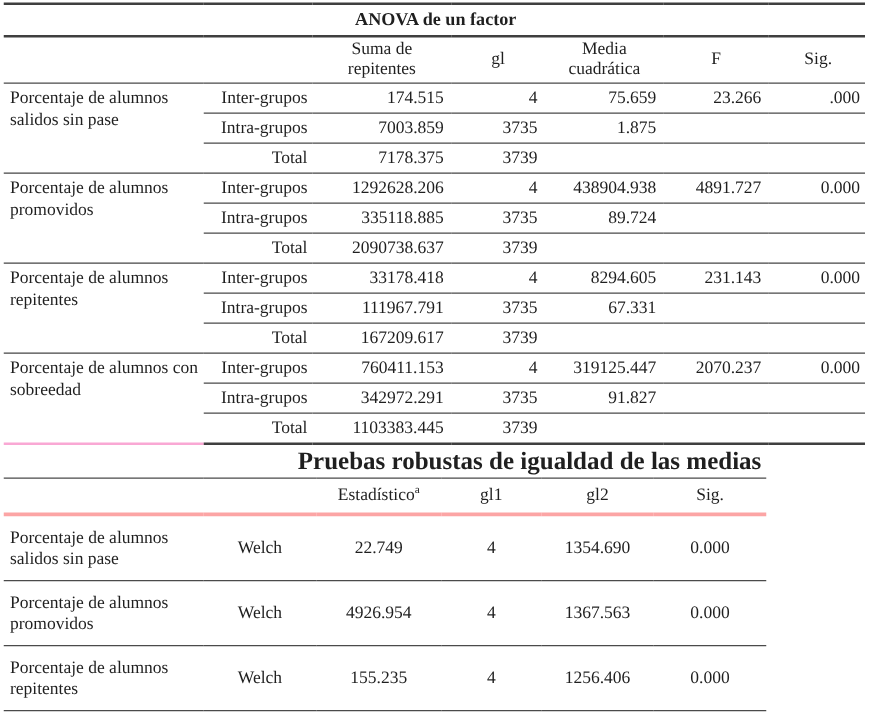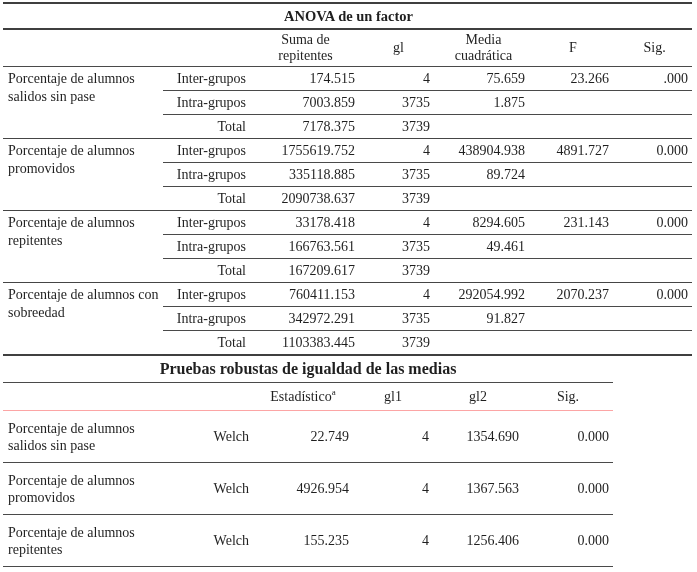--- a/index.html
+++ b/index.html
@@ -32,29 +32,29 @@
   }
   .t1 .grp{text-align:right;padding-left:4px;}
   .t1 .num{text-align:right;padding-right:6px;}
   .t1 .inner td{border-bottom:1px solid #4a4a4a;}
   .t1 .blockend td{border-bottom:1px solid #454545;}
   .t1 .tableend td{border-bottom:2px solid #3f3f3f;}
 
   
   .t2{width:610px;}
   .t2 .title-cell{
-    height:24px;text-align:center;font-weight:bold;font-size:16px;
+    height:24px;text-align:right;font-weight:bold;font-size:20px;
     border-bottom:1px solid #4a4a4a;
     font-family:Liberation Serif, serif;
   }
   .t2 .hdr td{
     height:25px;text-align:center;vertical-align:middle;
-    border-bottom:1px solid #fca5a5;
-  }
-  .t2 tbody td{height:49px;text-align:right;border-bottom:1px solid #4a4a4a;}
+    border-bottom:3px solid #fca5a5;
+  }
+  .t2 tbody td{height:49px;text-align:center;border-bottom:1px solid #4a4a4a;}
   .t2 tbody tr:last-child td{border-bottom:2px solid #3f3f3f;}
   .t2 .factor-cell{text-align:left;padding-left:5px;line-height:1.22;}
   sup{font-size:9px;line-height:0;}
 </style>
 </head>
 <body>
 
 <div class="page">
 
   <table class="t1">
@@ -105,21 +105,21 @@
         <td class="num">7178.375</td>
         <td class="num">3739</td>
         <td class="num"></td>
         <td class="num"></td>
         <td class="num"></td>
       </tr>
 
       <tr class="inner">
         <td class="factor-cell" rowspan="3" style="border-bottom:1px solid #454545">Porcentaje de alumnos promovidos</td>
         <td class="grp">Inter-grupos</td>
-        <td class="num">1755619.752</td>
+        <td class="num">1292628.206</td>
         <td class="num">4</td>
         <td class="num">438904.938</td>
         <td class="num">4891.727</td>
         <td class="num">0.000</td>
       </tr>
       <tr class="inner">
         <td class="grp">Intra-grupos</td>
         <td class="num">335118.885</td>
         <td class="num">3735</td>
         <td class="num">89.724</td>
@@ -139,41 +139,41 @@
         <td class="factor-cell" rowspan="3" style="border-bottom:1px solid #454545">Porcentaje de alumnos repitentes</td>
         <td class="grp">Inter-grupos</td>
         <td class="num">33178.418</td>
         <td class="num">4</td>
         <td class="num">8294.605</td>
         <td class="num">231.143</td>
         <td class="num">0.000</td>
       </tr>
       <tr class="inner">
         <td class="grp">Intra-grupos</td>
-        <td class="num">166763.561</td>
-        <td class="num">3735</td>
-        <td class="num">49.461</td>
+        <td class="num">111967.791</td>
+        <td class="num">3735</td>
+        <td class="num">67.331</td>
         <td class="num"></td>
         <td class="num"></td>
       </tr>
       <tr class="blockend">
         <td class="grp">Total</td>
         <td class="num">167209.617</td>
         <td class="num">3739</td>
         <td class="num"></td>
         <td class="num"></td>
         <td class="num"></td>
       </tr>
 
       <tr class="inner">
-        <td class="factor-cell" rowspan="3" style="border-bottom:2px solid #404040">Porcentaje de alumnos con sobreedad</td>
+        <td class="factor-cell" rowspan="3" style="border-bottom:2px solid #f9a8d4">Porcentaje de alumnos con sobreedad</td>
         <td class="grp">Inter-grupos</td>
         <td class="num">760411.153</td>
         <td class="num">4</td>
-        <td class="num">292054.992</td>
+        <td class="num">319125.447</td>
         <td class="num">2070.237</td>
         <td class="num">0.000</td>
       </tr>
       <tr class="inner">
         <td class="grp">Intra-grupos</td>
         <td class="num">342972.291</td>
         <td class="num">3735</td>
         <td class="num">91.827</td>
         <td class="num"></td>
         <td class="num"></td>

